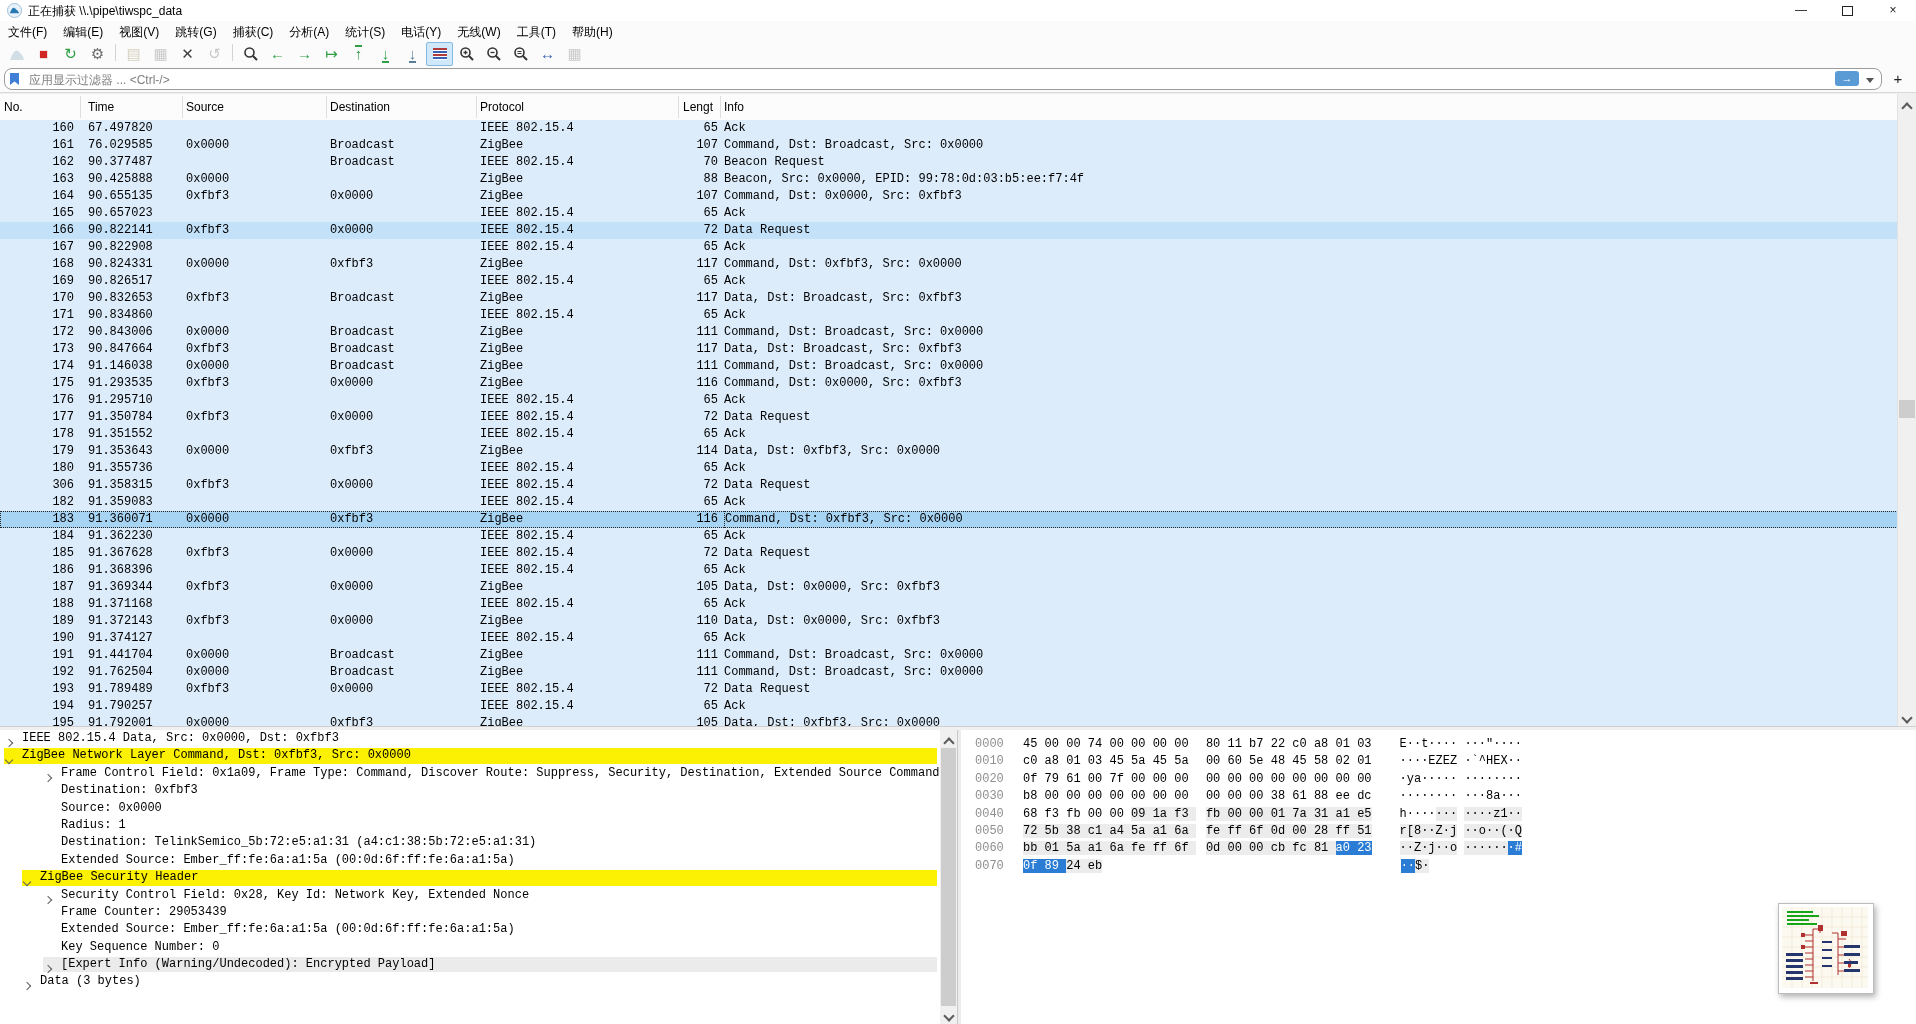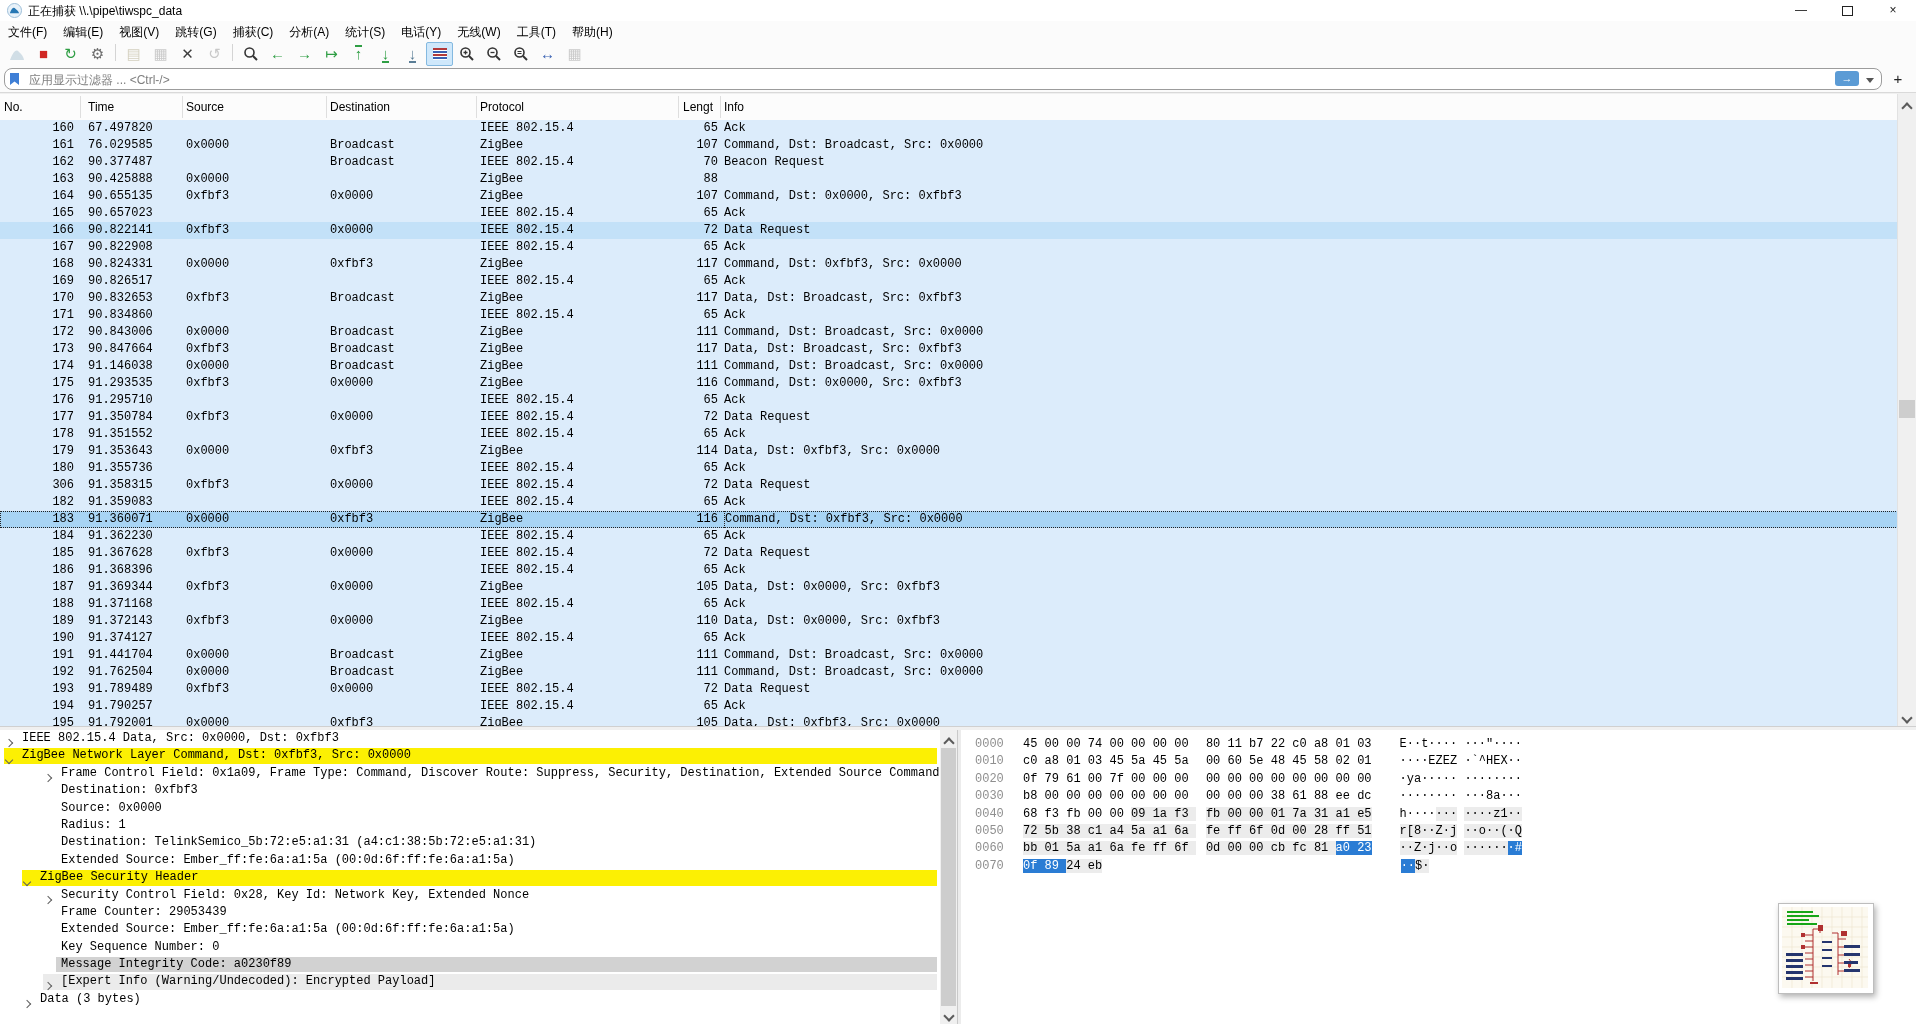--- a/index.html
+++ b/index.html
@@ -149,21 +149,21 @@
     <span class="hsep" style="left: 182px;"></span>
     <span class="hsep" style="left: 326px;"></span>
     <span class="hsep" style="left: 476px;"></span>
     <span class="hsep" style="left: 678px;"></span>
     <span class="hsep" style="left: 720px;"></span>
   </div>
 <div class="pkt-list">
     <div class="prow"><span class="c-no">160</span><span class="c-time">67.497820</span><span class="c-src"></span><span class="c-dst"></span><span class="c-proto">IEEE 802.15.4</span><span class="c-len">65</span><span class="c-info">Ack</span></div>
     <div class="prow"><span class="c-no">161</span><span class="c-time">76.029585</span><span class="c-src">0x0000</span><span class="c-dst">Broadcast</span><span class="c-proto">ZigBee</span><span class="c-len">107</span><span class="c-info">Command, Dst: Broadcast, Src: 0x0000</span></div>
     <div class="prow"><span class="c-no">162</span><span class="c-time">90.377487</span><span class="c-src"></span><span class="c-dst">Broadcast</span><span class="c-proto">IEEE 802.15.4</span><span class="c-len">70</span><span class="c-info">Beacon Request</span></div>
-    <div class="prow"><span class="c-no">163</span><span class="c-time">90.425888</span><span class="c-src">0x0000</span><span class="c-dst"></span><span class="c-proto">ZigBee</span><span class="c-len">88</span></div>
+    <div class="prow"><span class="c-no">163</span><span class="c-time">90.425888</span><span class="c-src">0x0000</span><span class="c-dst"></span><span class="c-proto">ZigBee</span><span class="c-len">88</span><span class="c-info">Beacon, Src: 0x0000, EPID: 99:78:0d:03:b5:ee:f7:4f</span></div>
     <div class="prow"><span class="c-no">164</span><span class="c-time">90.655135</span><span class="c-src">0xfbf3</span><span class="c-dst">0x0000</span><span class="c-proto">ZigBee</span><span class="c-len">107</span><span class="c-info">Command, Dst: 0x0000, Src: 0xfbf3</span></div>
     <div class="prow"><span class="c-no">165</span><span class="c-time">90.657023</span><span class="c-src"></span><span class="c-dst"></span><span class="c-proto">IEEE 802.15.4</span><span class="c-len">65</span><span class="c-info">Ack</span></div>
     <div class="prow hl"><span class="c-no">166</span><span class="c-time">90.822141</span><span class="c-src">0xfbf3</span><span class="c-dst">0x0000</span><span class="c-proto">IEEE 802.15.4</span><span class="c-len">72</span><span class="c-info">Data Request</span></div>
     <div class="prow"><span class="c-no">167</span><span class="c-time">90.822908</span><span class="c-src"></span><span class="c-dst"></span><span class="c-proto">IEEE 802.15.4</span><span class="c-len">65</span><span class="c-info">Ack</span></div>
     <div class="prow"><span class="c-no">168</span><span class="c-time">90.824331</span><span class="c-src">0x0000</span><span class="c-dst">0xfbf3</span><span class="c-proto">ZigBee</span><span class="c-len">117</span><span class="c-info">Command, Dst: 0xfbf3, Src: 0x0000</span></div>
     <div class="prow"><span class="c-no">169</span><span class="c-time">90.826517</span><span class="c-src"></span><span class="c-dst"></span><span class="c-proto">IEEE 802.15.4</span><span class="c-len">65</span><span class="c-info">Ack</span></div>
     <div class="prow"><span class="c-no">170</span><span class="c-time">90.832653</span><span class="c-src">0xfbf3</span><span class="c-dst">Broadcast</span><span class="c-proto">ZigBee</span><span class="c-len">117</span><span class="c-info">Data, Dst: Broadcast, Src: 0xfbf3</span></div>
     <div class="prow"><span class="c-no">171</span><span class="c-time">90.834860</span><span class="c-src"></span><span class="c-dst"></span><span class="c-proto">IEEE 802.15.4</span><span class="c-len">65</span><span class="c-info">Ack</span></div>
     <div class="prow"><span class="c-no">172</span><span class="c-time">90.843006</span><span class="c-src">0x0000</span><span class="c-dst">Broadcast</span><span class="c-proto">ZigBee</span><span class="c-len">111</span><span class="c-info">Command, Dst: Broadcast, Src: 0x0000</span></div>
     <div class="prow"><span class="c-no">173</span><span class="c-time">90.847664</span><span class="c-src">0xfbf3</span><span class="c-dst">Broadcast</span><span class="c-proto">ZigBee</span><span class="c-len">117</span><span class="c-info">Data, Dst: Broadcast, Src: 0xfbf3</span></div>
@@ -206,21 +206,20 @@
     <div class="tline"><span class="ttxt" style="left: 61px;">Destination: 0xfbf3</span></div>
     <div class="tline"><span class="ttxt" style="left: 61px;">Source: 0x0000</span></div>
     <div class="tline"><span class="ttxt" style="left: 61px;">Radius: 1</span></div>
     <div class="tline"><span class="ttxt" style="left: 61px; text-align: right;">Destination: TelinkSemico_5b:72:e5:a1:31 (a4:c1:38:5b:72:e5:a1:31)</span></div>
     <div class="tline"><span class="ttxt" style="left: 61px;">Extended Source: Ember_ff:fe:6a:a1:5a (00:0d:6f:ff:fe:6a:a1:5a)</span></div>
     <div class="tline"><span class="tband yellow" style="left: 22px;"></span><span class="ttw" style="left: 24px;"><span class="tchev" style="transform:rotate(45deg)"></span></span><span class="ttxt" style="left: 40px;">ZigBee Security Header</span></div>
     <div class="tline"><span class="ttw" style="left: 45px;"><span class="tchev" style="transform:rotate(-45deg)"></span></span><span class="ttxt" style="left: 61px;">Security Control Field: 0x28, Key Id: Network Key, Extended Nonce</span></div>
     <div class="tline"><span class="ttxt" style="left: 61px;">Frame Counter: 29053439</span></div>
     <div class="tline"><span class="ttxt" style="left: 61px;">Extended Source: Ember_ff:fe:6a:a1:5a (00:0d:6f:ff:fe:6a:a1:5a)</span></div>
     <div class="tline"><span class="ttxt" style="left: 61px;">Key Sequence Number: 0</span></div>
-    <div class="tline"><span class="tband gray" style="left: 56px;"></span><span class="ttxt" style="left: 61px;">Message Integrity Code: a0230f89</span></div>
     <div class="tline"><span class="tband pale" style="left: 43px;"></span><span class="ttw" style="left: 45px;"><span class="tchev" style="transform:rotate(-45deg)"></span></span><span class="ttxt" style="left: 61px;">[Expert Info (Warning/Undecoded): Encrypted Payload]</span></div>
     <div class="tline"><span class="ttw" style="left: 24px;"><span class="tchev" style="transform:rotate(-45deg)"></span></span><span class="ttxt" style="left: 40px;">Data (3 bytes)</span></div>
   </div>
 <div class="vscroll vs-det">
   <div class="varrow" style="top:3px"><span class="chev up"></span></div>
   <div class="vthumb" style="top:18px;bottom:18px"></div>
   <div class="varrow" style="bottom:2px"><span class="chev dn"></span></div>
 </div>
 <div class="vdivider"></div>
 

